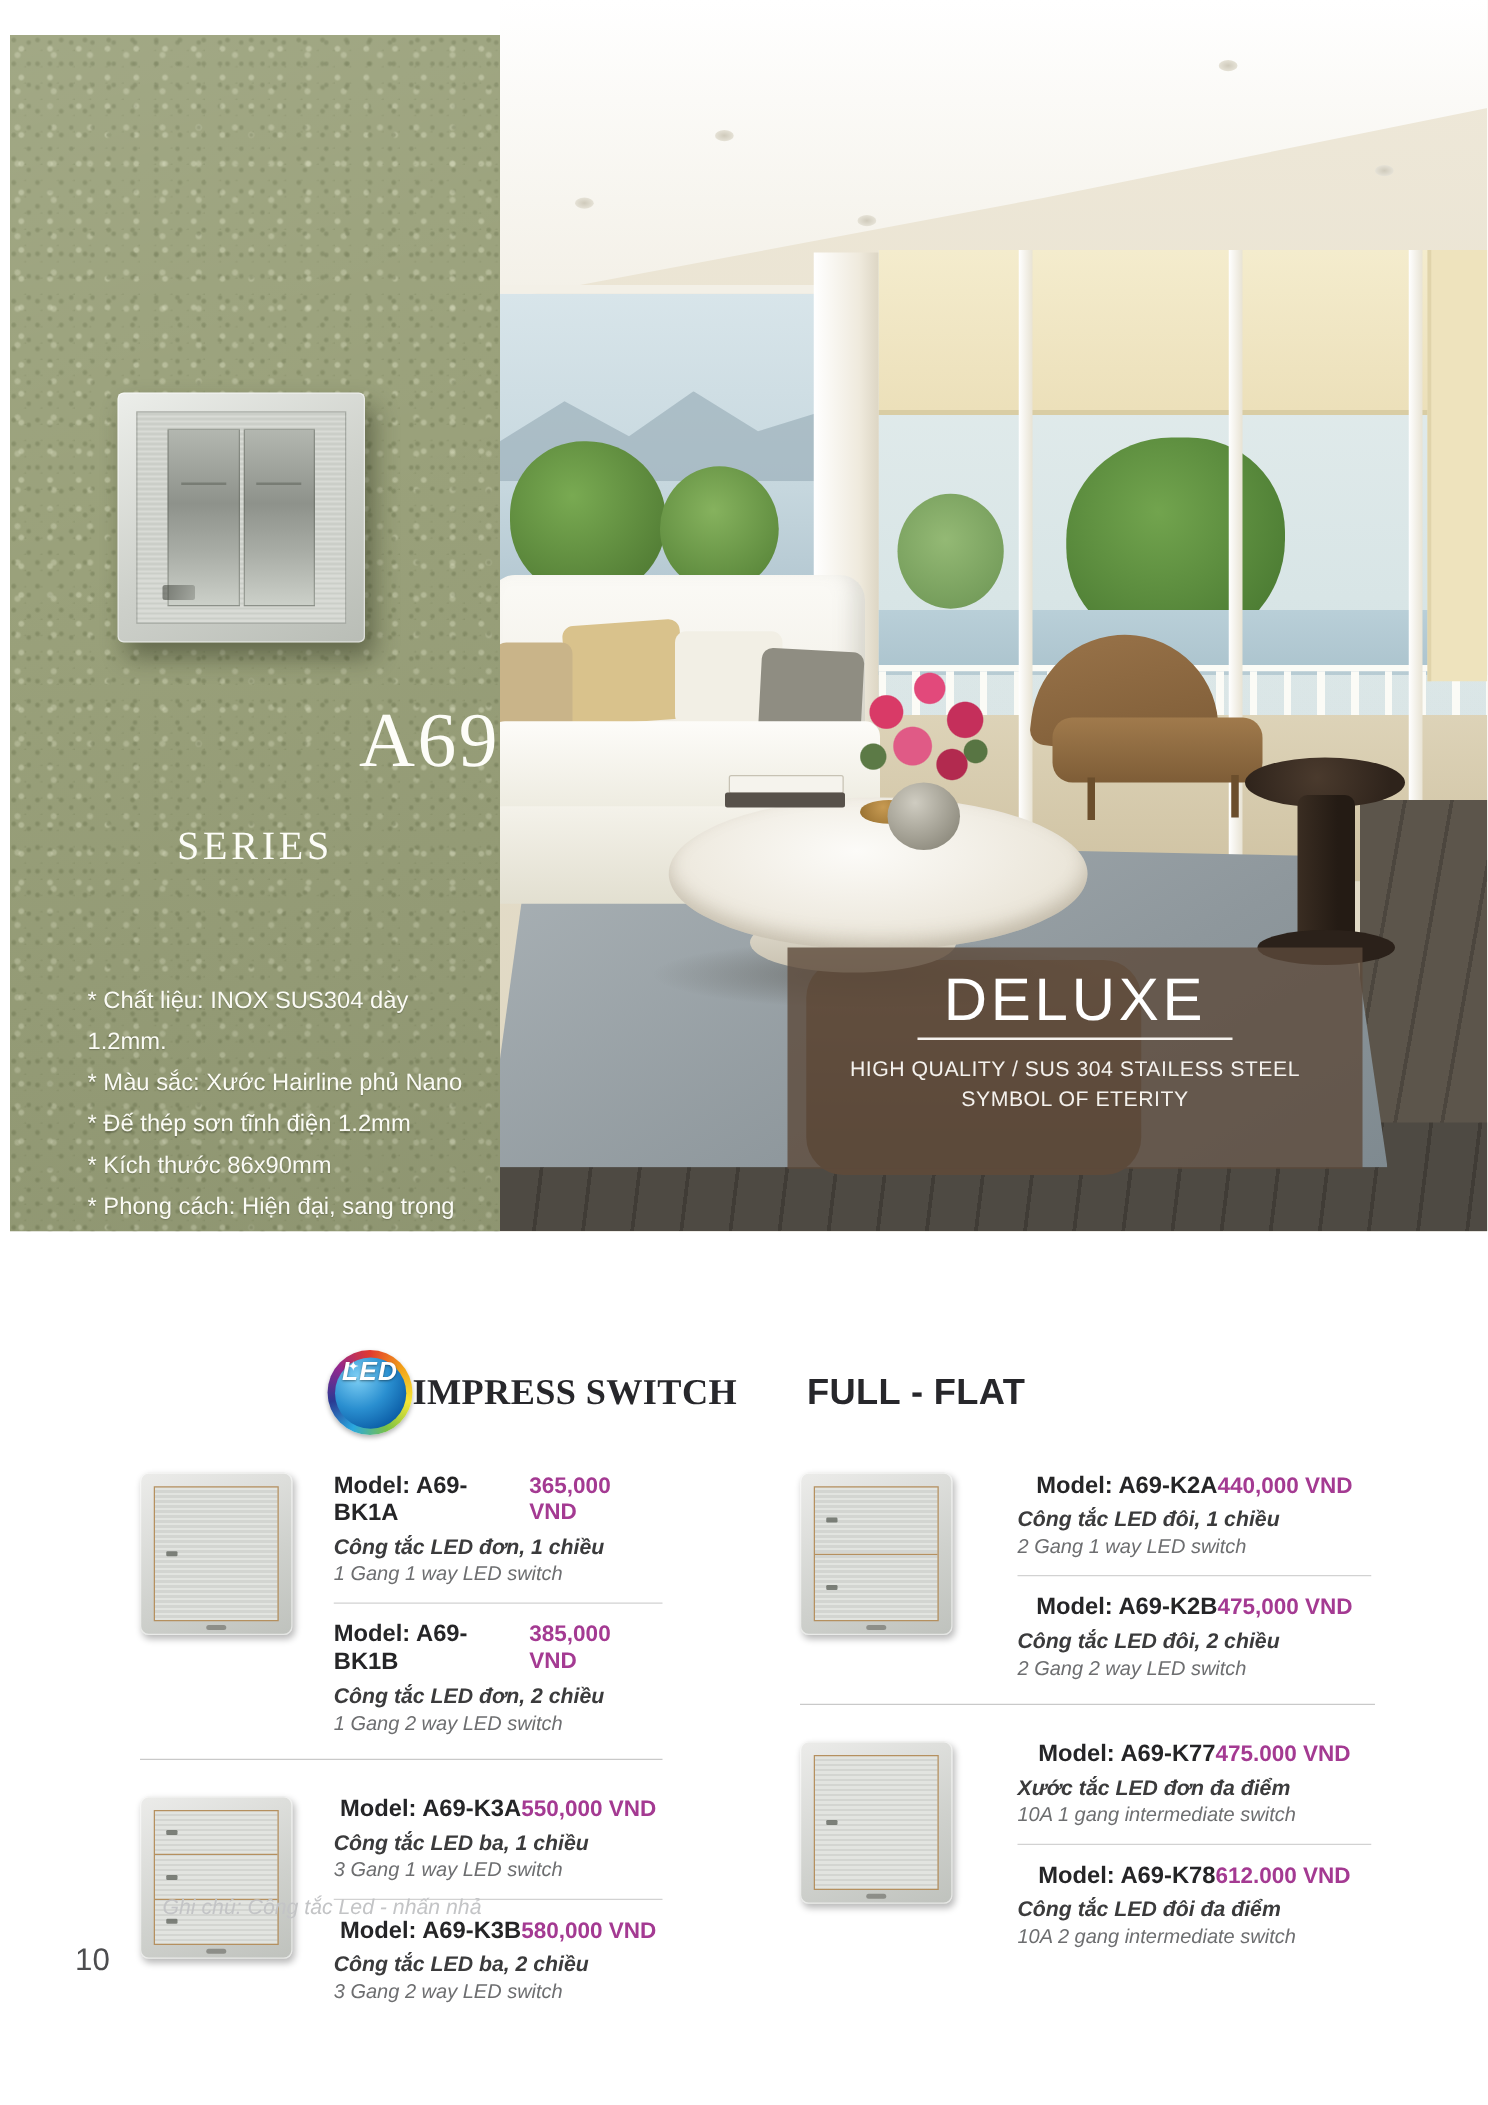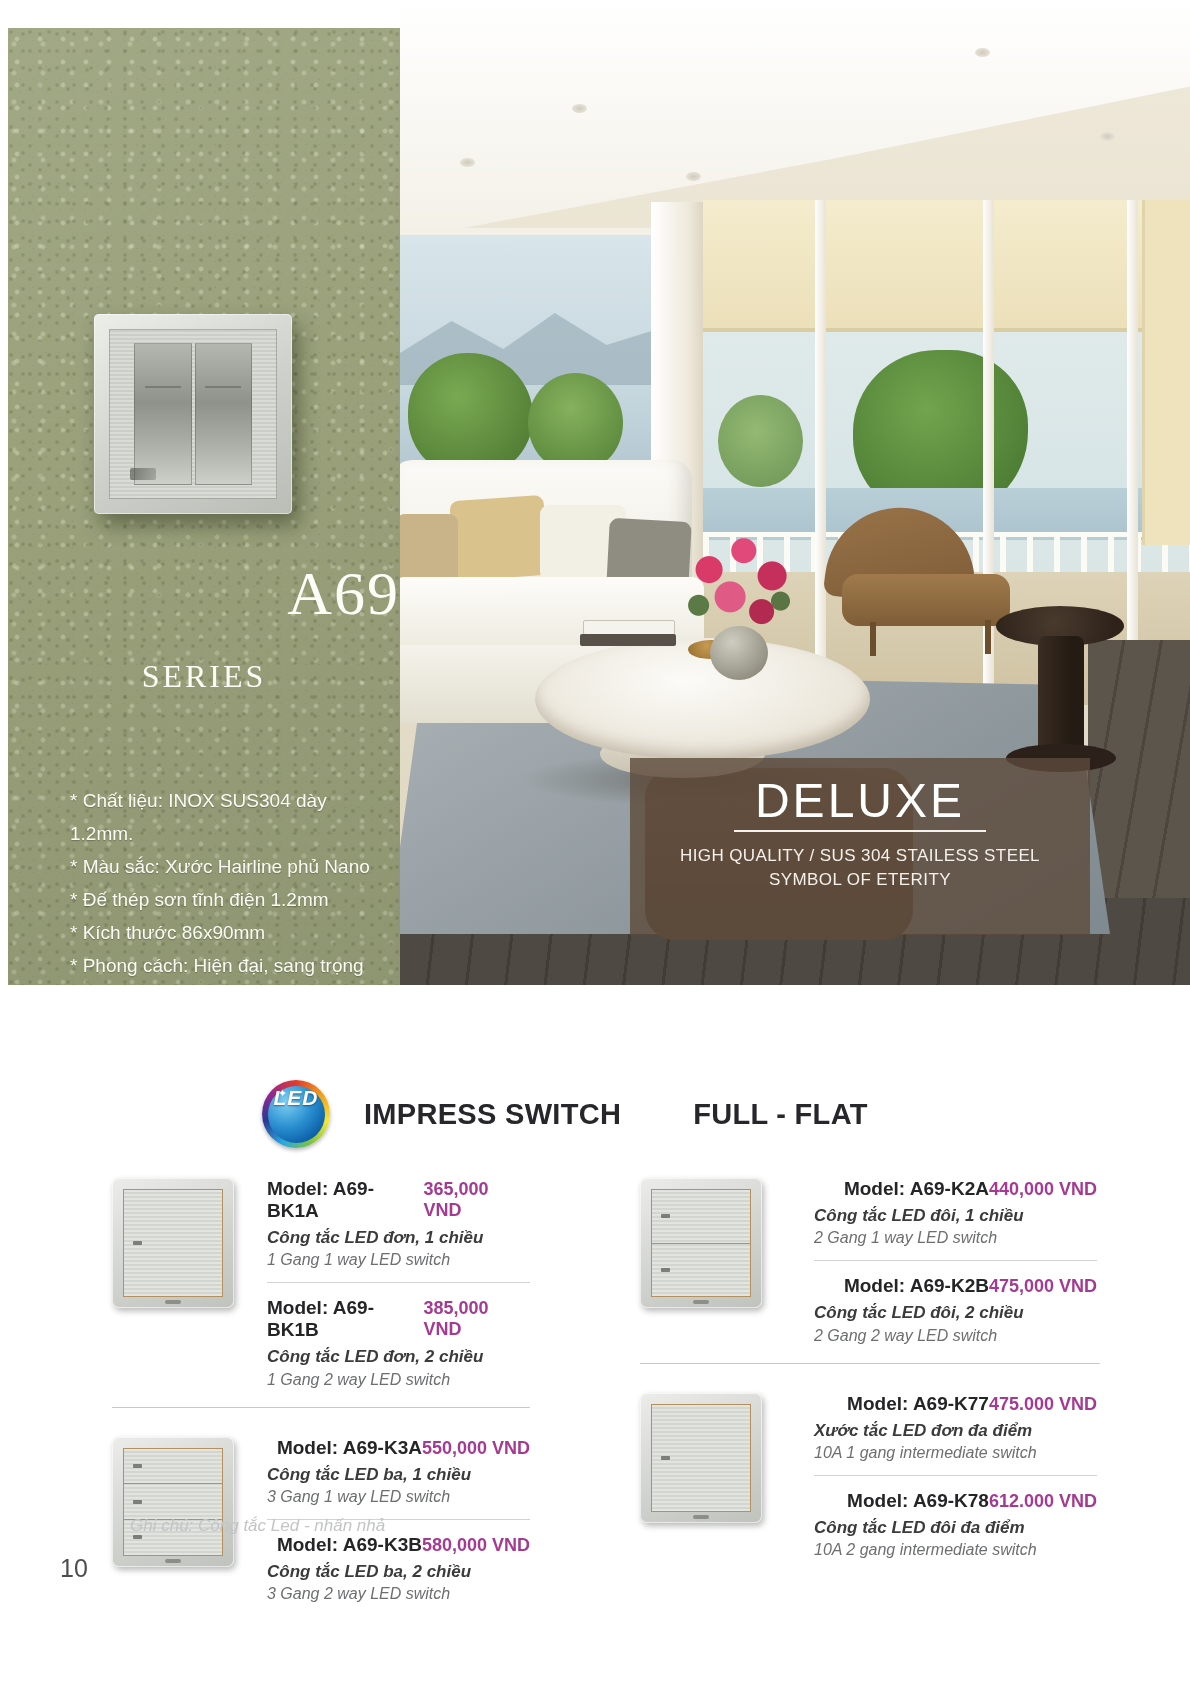--- a/index.html
+++ b/index.html
@@ -132,42 +132,42 @@
   
   .section-header{position:absolute;left:262px;top:1080px;display:flex;align-items:center;}
   .led-ring{width:68px;height:68px;border-radius:50%;position:relative;flex:none;
     background:conic-gradient(#e23a2e,#f29f17,#f5e636,#7cc243,#29a8e0,#2b3a92,#93278f,#e23a2e);
     display:flex;align-items:center;justify-content:center;box-shadow:0 2px 4px rgba(0,0,0,0.3);}
   .led-core{width:57px;height:57px;border-radius:50%;display:flex;justify-content:center;
     background:radial-gradient(circle at 32% 28%,#7fd0f5,#2a8fd0 45%,#0c5fa8 78%,#0a4a8c);}
   .led-text{color:#fff;font-weight:bold;font-style:italic;font-size:21px;letter-spacing:1px;
     text-shadow:0 1px 2px rgba(0,0,0,0.45);}
   .led-spark{position:absolute;top:7px;left:16px;color:#fff;font-size:11px;}
-  .heading1{margin-left:34px;font-size:29px;font-weight:bold;color:#27272b;letter-spacing:0.3px;}
-  .heading2{margin-left:72px;font-size:29px;font-weight:bold;color:#27272b;letter-spacing:0.3px;}
+  .heading1{font-size:29px;font-weight:bold;color:#27272b;letter-spacing:0.3px;font-family:Liberation Serif, serif;}
+  .heading2{margin-left:56px;font-size:29px;font-weight:bold;color:#27272b;letter-spacing:0.3px;}
 
   .products{position:absolute;left:112px;top:1178px;display:flex;}
   .col-left{width:418px;}
   .col-right{width:460px;margin-left:110px;}
   .group{display:flex;align-items:flex-start;}
   .plate{flex:none;width:122px;height:130px;border-radius:7px;position:relative;
     background:linear-gradient(155deg,#ececea,#cfd1cd 60%,#bfc2bd);
     box-shadow:2px 3px 6px rgba(0,0,0,0.28), inset 0 0 0 1px rgba(255,255,255,0.6);}
   .plate-inner{position:absolute;inset:11px;border:1px solid #b5905f;
     background:repeating-linear-gradient(0deg,#e2e4e0 0 2px,#d3d5d1 2px 4px);
     display:flex;flex-direction:column;}
   .rocker{flex:1;position:relative;border-bottom:1px solid #b5905f;}
   .rocker:last-child{border-bottom:none;}
   .rocker::before{content:"";position:absolute;left:9px;top:50%;margin-top:-2px;width:9px;height:4px;
     background:#63665f;border-radius:1px;opacity:0.8;}
   .plate::after{content:"";position:absolute;left:50%;bottom:4px;width:16px;height:4px;margin-left:-8px;
     background:rgba(70,70,65,0.45);border-radius:2px;}
   .col-left .entries{margin-left:33px;width:265px;}
   .col-right .entries{margin-left:52px;width:283px;}
-  .entry-head{display:flex;justify-content:flex-end;align-items:baseline;}
+  .entry-head{display:flex;justify-content:center;align-items:baseline;}
   .model{font-size:19px;font-weight:bold;color:#252527;}
   .price{font-size:18px;font-weight:bold;}
   .desc-vn{margin-top:5px;font-size:17px;font-weight:bold;font-style:italic;color:#3b3b3c;line-height:1.25;}
   .desc-en{margin-top:2px;font-size:16px;font-style:italic;color:#6d6e70;line-height:1.25;}
   .item-divider{border:none;border-top:1px solid #d2d2d2;margin:12px 0 14px;}
   .group-divider{border:none;border-top:1px solid #c9c9c9;margin:17px 0 29px;}
 
   .footnote{position:absolute;left:130px;top:1516px;font-size:17px;font-style:italic;color:#c3c4c6;}
   .page-number{position:absolute;left:60px;top:1554px;font-size:25px;color:#4d4d4f;}
 </style>

